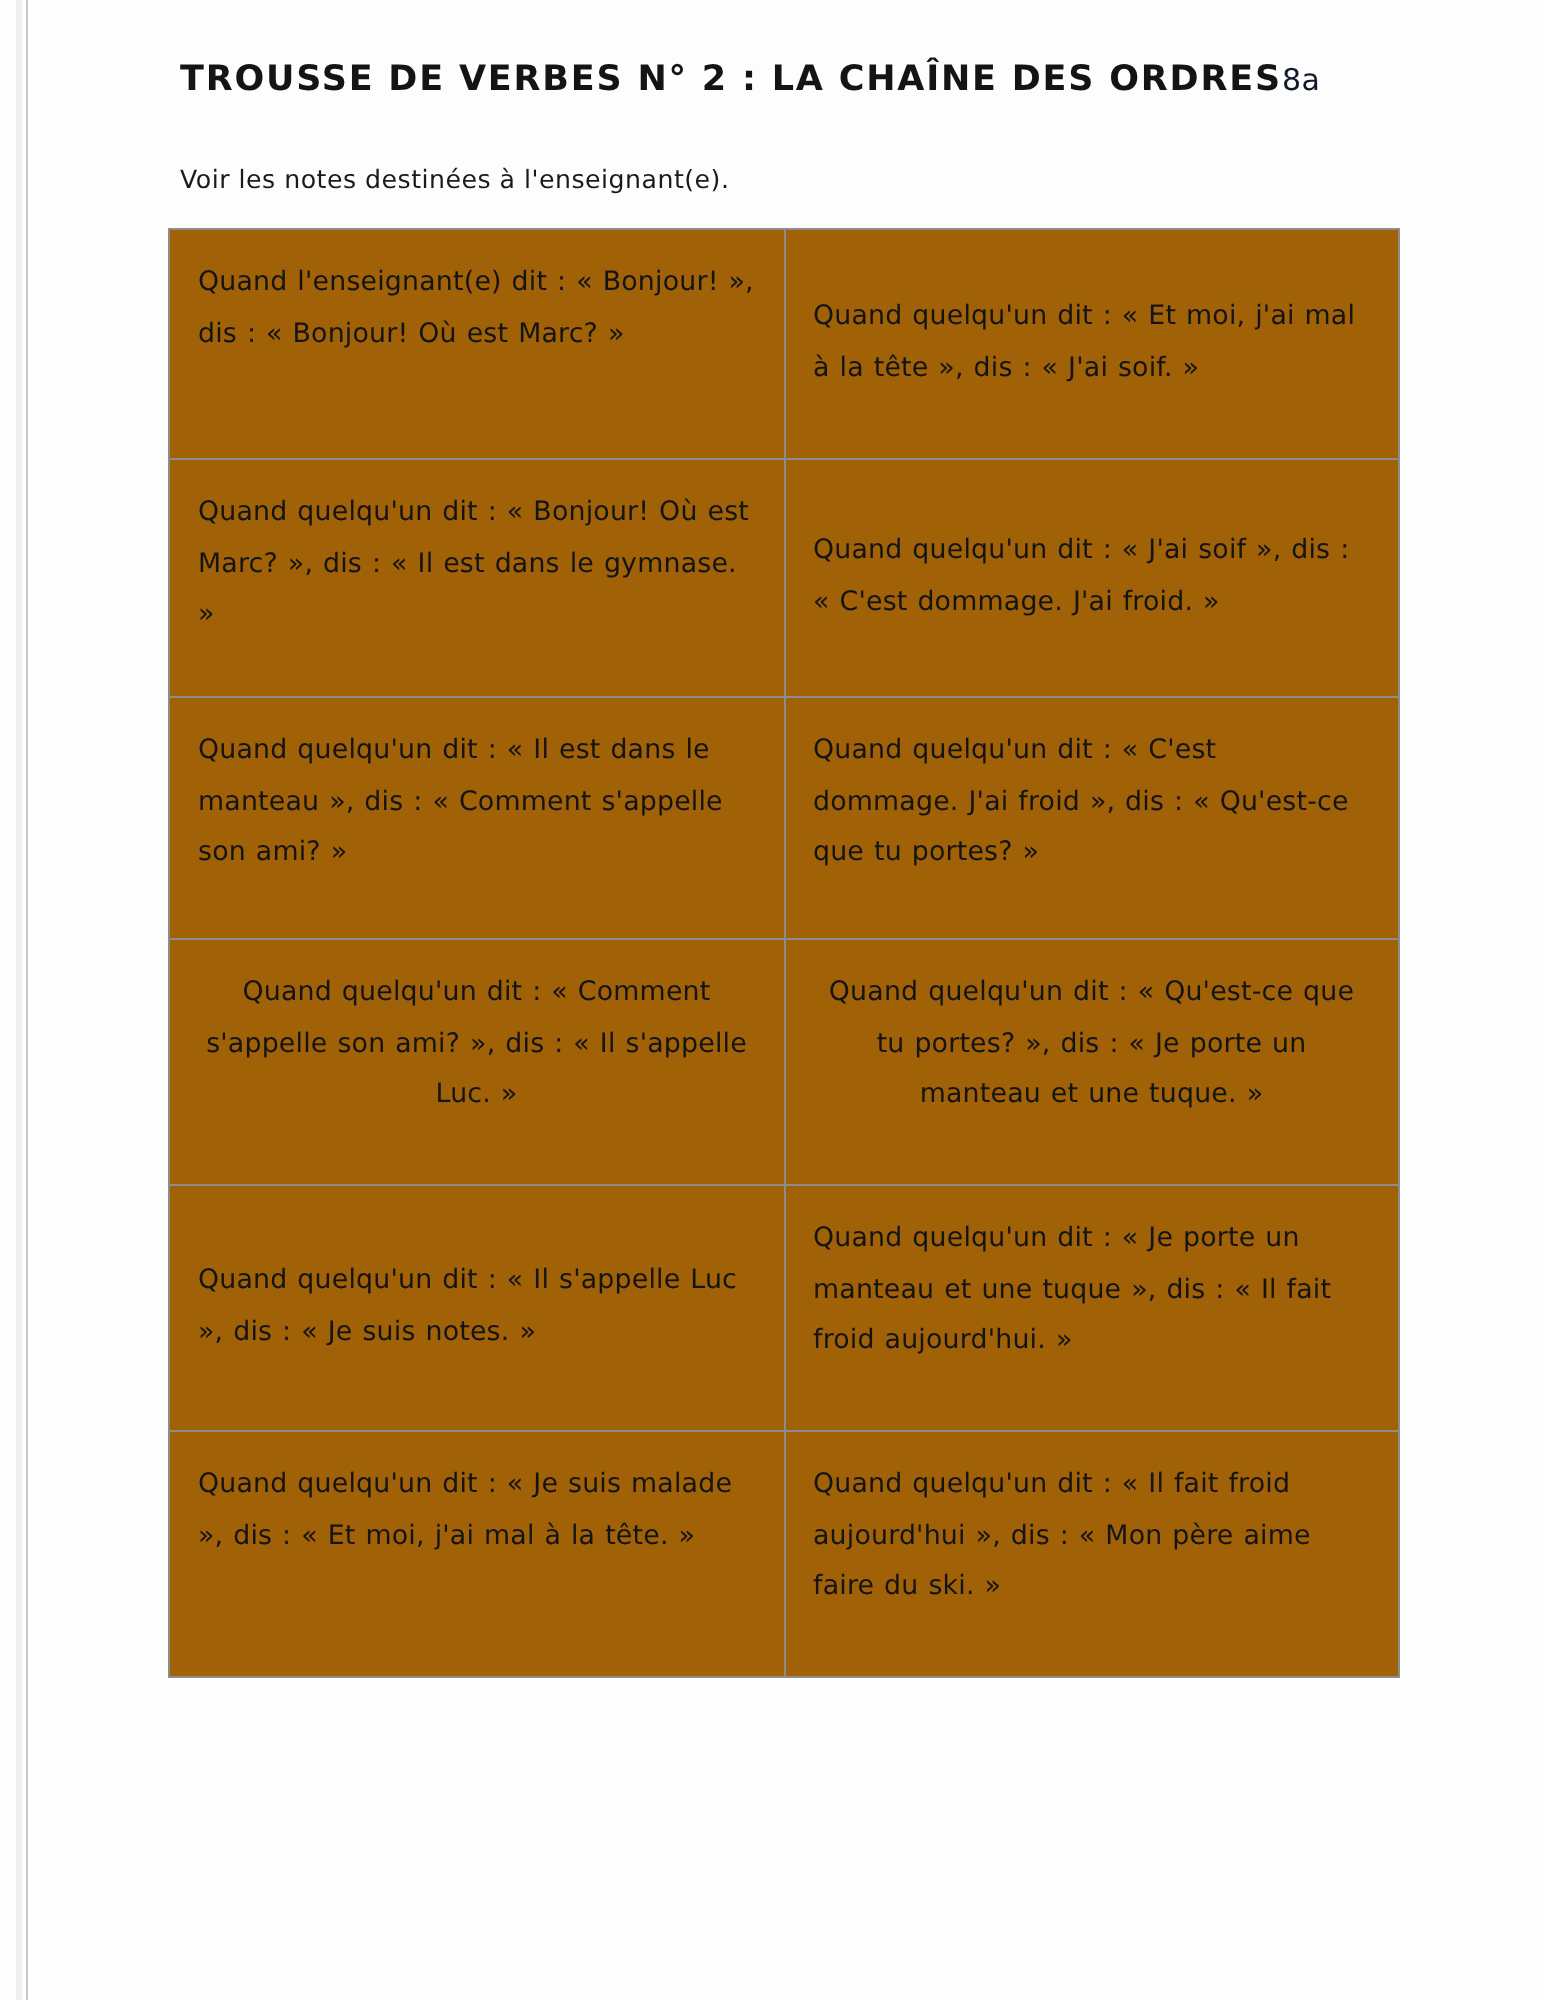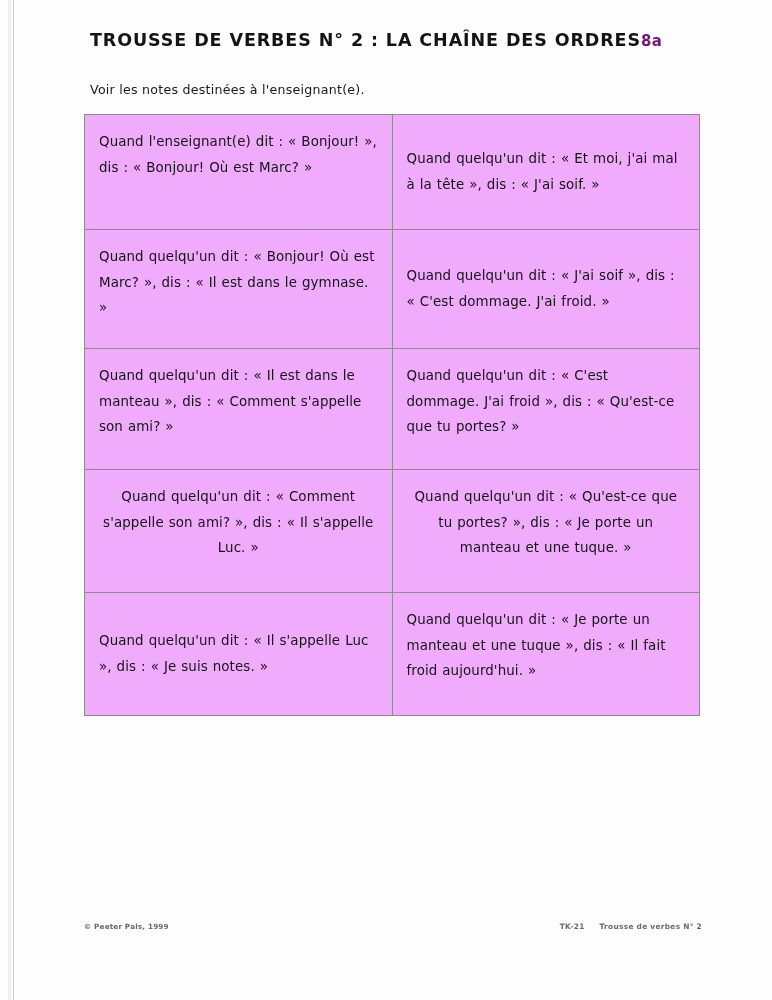--- a/index.html
+++ b/index.html
@@ -59,23 +59,23 @@
     font-family: "DejaVu Sans", sans-serif;
     font-size: 17.5px;
     font-weight: 700;
     letter-spacing: 0.9px;
     color: #141414;
     white-space: nowrap;
   }
   .page-code {
     font-family: "DejaVu Sans", sans-serif;
     font-size: 15px;
-    font-weight: 700;
+    font-weight: 400;
     letter-spacing: 0.3px;
-    color: #701a75;
+    color: #0f172a;
     padding-right: 6px;
   }
   .subtitle {
     margin-top: 32px;
     padding-left: 6px;
     font-family: "DejaVu Sans", sans-serif;
     font-size: 12.6px;
     font-weight: 400;
     letter-spacing: 0.25px;
     color: #1a1a1a;
@@ -86,21 +86,21 @@
     margin-top: 17px;
     border-collapse: collapse;
     width: 616px;
     table-layout: fixed;
   }
   .chain-table td {
     width: 50%;
     vertical-align: top;
     border: 1px solid #8d8d8d;
     padding: 0;
-    background: #f0abfc;
+    background: #a16207;
   }
   .cell-inner {
     padding: 14px 14px 14px 14px;
     min-height: 94px;
     box-sizing: border-box;
     display: flex;
     align-items: flex-start;
   }
   .cell-inner.align-mid {
     align-items: center;
@@ -222,26 +222,31 @@
             <div class="cell-inner align-mid">
               <span class="cell-text">Quand quelqu'un dit : « Il s'appelle Luc », dis : « Je suis notes. »</span>
             </div>
           </td>
           <td>
             <div class="cell-inner">
               <span class="cell-text">Quand quelqu'un dit : « Je porte un manteau et une tuque », dis : «  Il fait froid aujourd'hui. »</span>
             </div>
           </td>
         </tr>
+        <tr class="r6">
+          <td>
+            <div class="cell-inner">
+              <span class="cell-text">Quand quelqu'un dit : « Je suis malade », dis : « Et moi, j'ai mal à la tête. »</span>
+            </div>
+          </td>
+          <td>
+            <div class="cell-inner">
+              <span class="cell-text">Quand quelqu'un dit : « Il fait froid aujourd'hui », dis : « Mon père aime faire du ski. »</span>
+            </div>
+          </td>
+        </tr>
       </tbody>
     </table>
 
   </div>
 
-  <div class="footer">
-    <div class="footer-left">© Peeter Pals, 1999</div>
-    <div class="footer-right">
-      <span class="code">TK-21</span>
-      <span>Trousse de verbes N° 2</span>
-    </div>
-  </div>
 
 </div>
 
 </body></html>

